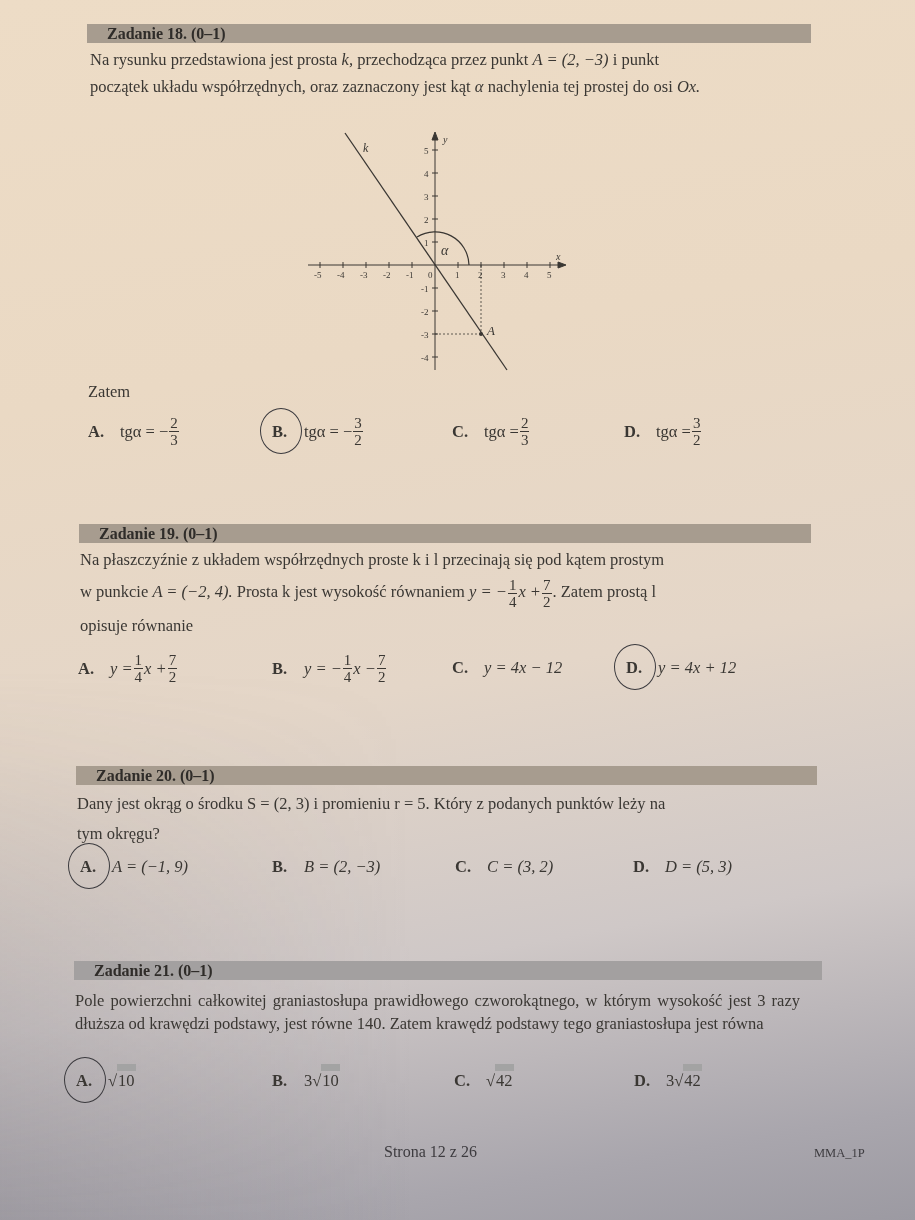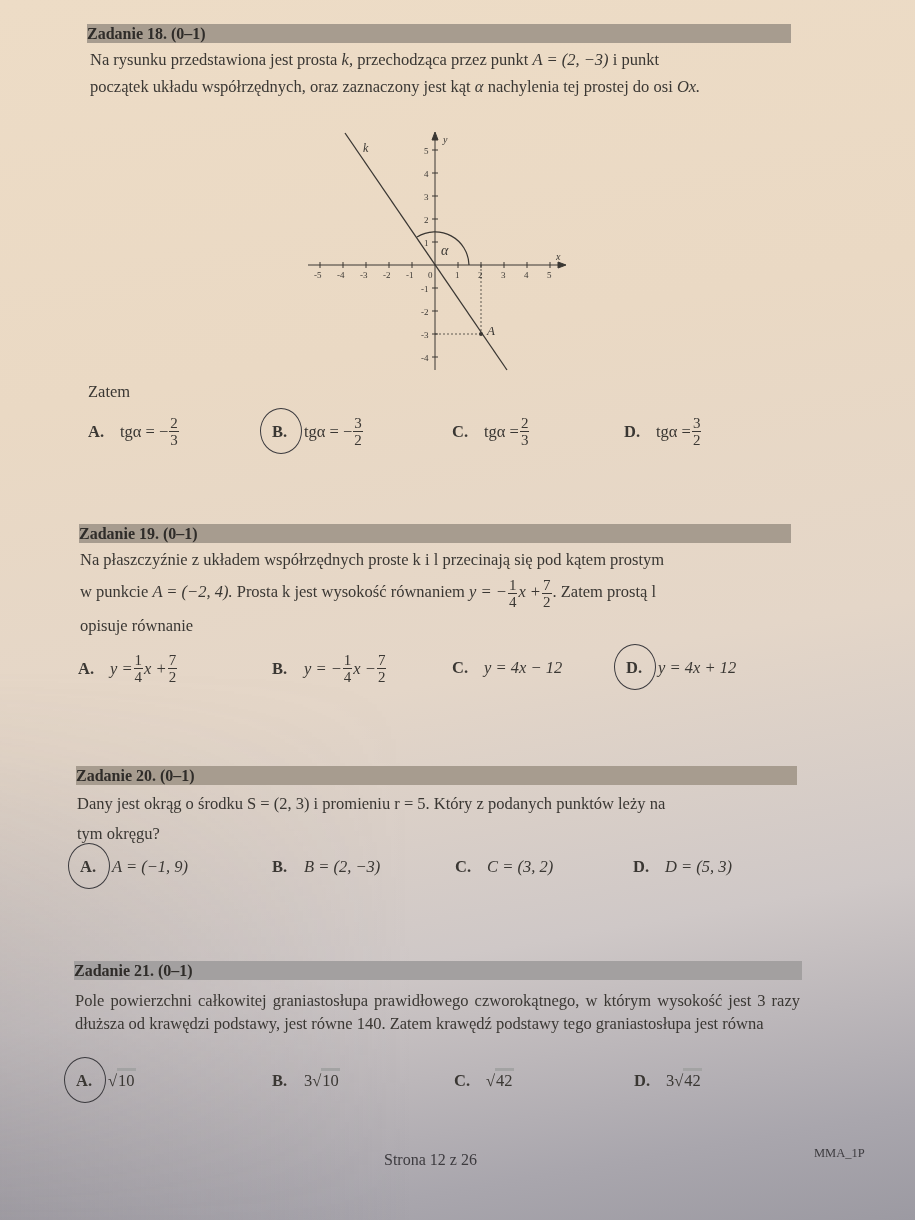--- a/index.html
+++ b/index.html
@@ -14,40 +14,40 @@
   .shade {
     position: absolute; inset: 0; pointer-events: none;
     background: linear-gradient(90deg, rgba(120,118,128,0.35) 0%, rgba(120,118,128,0.0) 45%, rgba(0,0,0,0) 100%);
     mask-image: linear-gradient(180deg, transparent 55%, black 100%);
     -webkit-mask-image: linear-gradient(180deg, transparent 55%, black 100%);
   }
   .task-header {
     position: absolute; height: 19px;
     background: #a79c8f;
     font-weight: bold; font-size: 16px; line-height: 19px;
-    padding-left: 0; color: #2f2c29;
+    padding-left: 20px; color: #2f2c29;
   }
   .para {
     position: absolute; font-size: 16.5px; line-height: 27px; text-align: justify;
   }
   .para.tight { line-height: 23px; }
   i.v { font-style: italic; }
   .frac { display: inline-block; vertical-align: middle; text-align: center; font-size: 15px; line-height: 16px; margin: 0 1px; }
   .frac span { display: block; }
   .frac .num { border-bottom: 1px solid #3a3733; padding: 0 1px; }
   .opt-row { position: absolute; font-size: 16.5px; }
   .opt { position: absolute; white-space: nowrap; display: flex; align-items: center; }
   .opt .lbl { font-weight: bold; display: inline-block; width: 32px; position: relative; }
   .opt .lbl.circled::before {
     content: ""; position: absolute; left: -12px; top: -14px; width: 40px; height: 44px;
     border: 1.6px solid #3b3a3e; border-radius: 50%;
   }
   .sqrt { display: inline-block; }
-  .sqrt .rad { border-top: 3px solid #a3a3a3; padding: 0 1px; }
-  .footer-page { position: absolute; left: 384px; top: 1143px; font-size: 16px; color: #3d3b3f; margin-top: 8px; }
+  .sqrt .rad { border-top: 7px solid #a3a3a3; padding: 0 1px; }
+  .footer-page { position: absolute; left: 384px; top: 1143px; font-size: 16px; color: #3d3b3f; }
   .footer-code { position: absolute; left: 814px; top: 1146px; font-size: 12.5px; font-weight: normal; color: #3d3b3f; }
   .graph { position: absolute; left: 300px; top: 125px; width: 280px; height: 250px; }
 </style>
 </head>
 <body>
 
 <div class="shade"></div>
 
 <div class="task-header" style="left:87px; top:24px; width:704px;">Zadanie 18. (0–1)</div>
 <div class="para" style="left:90px; top:46px; width:690px;">

